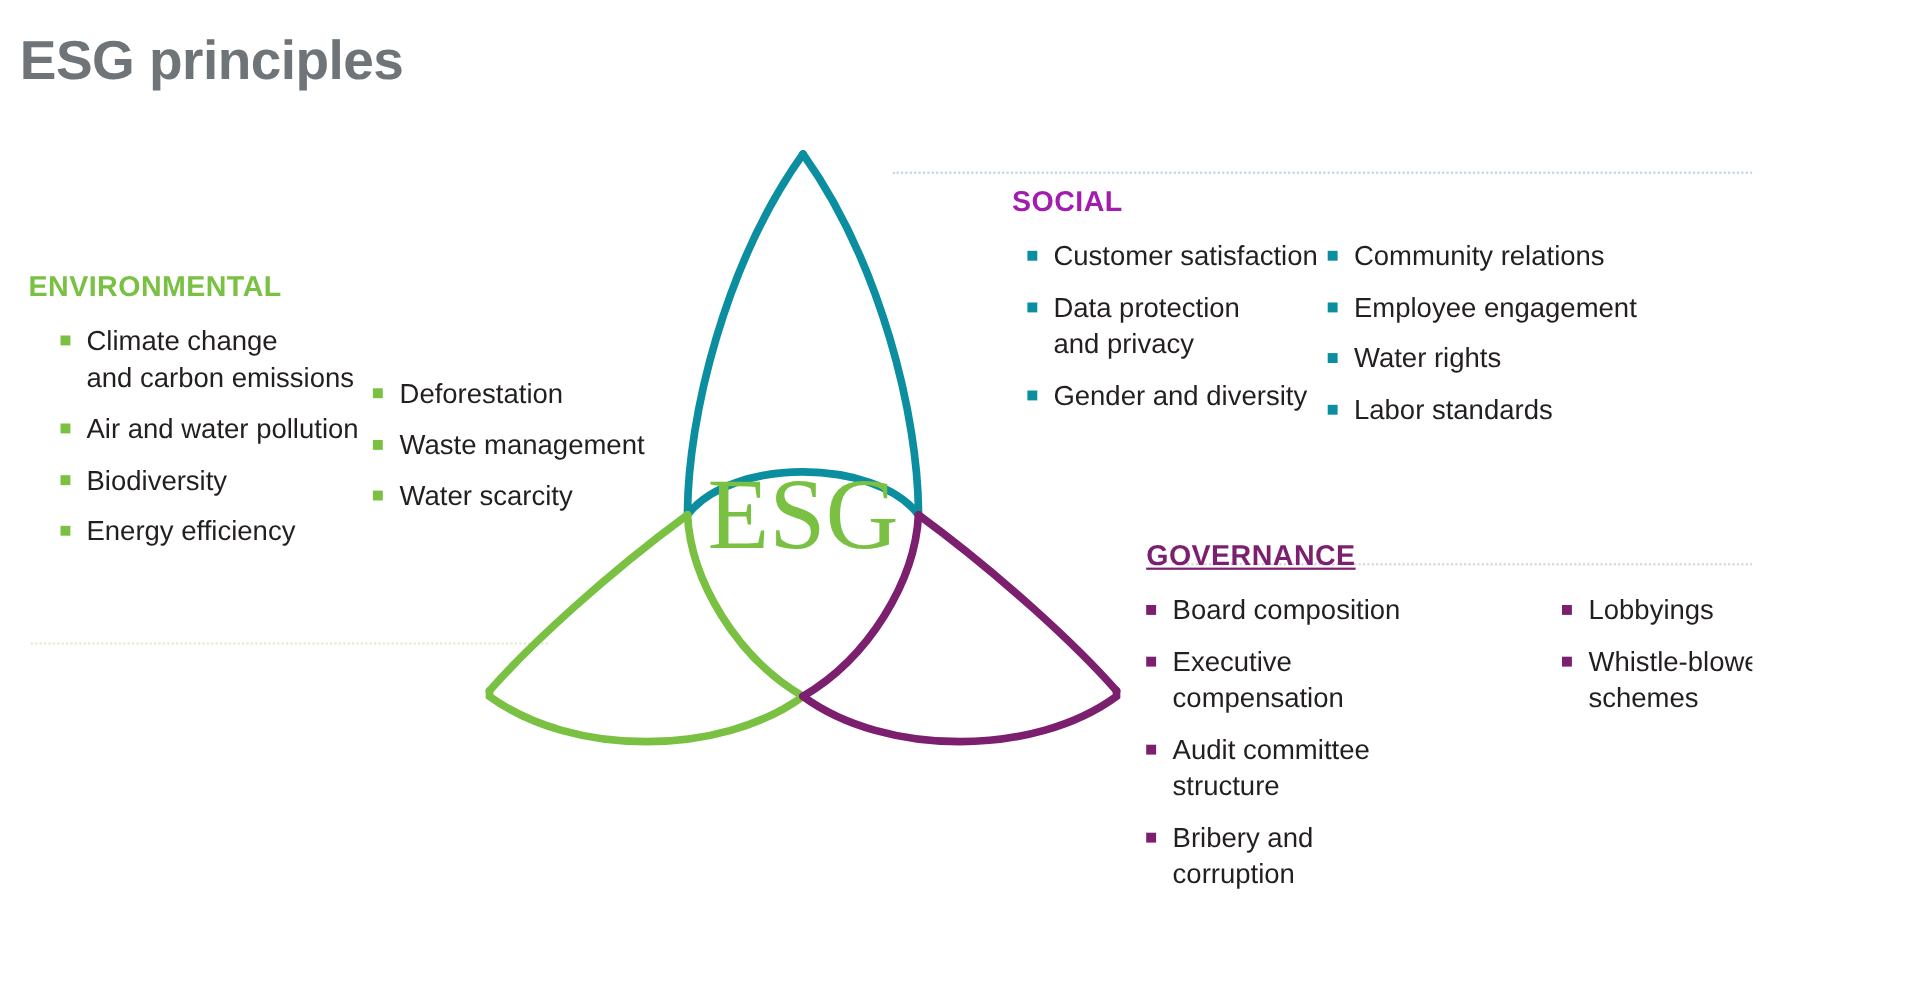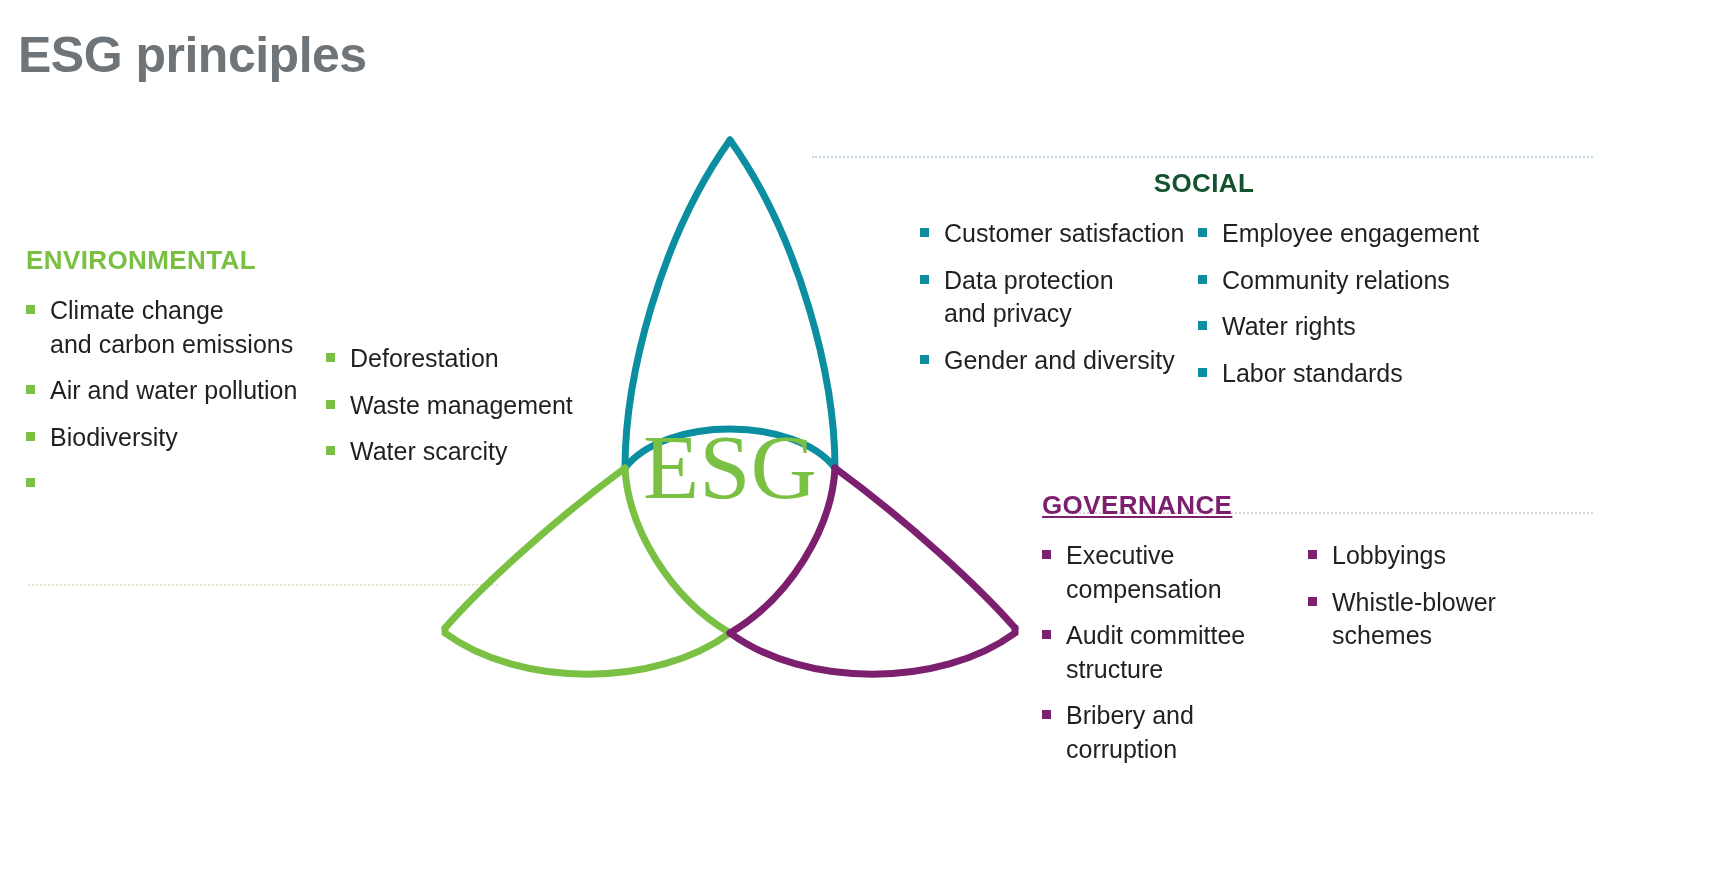--- a/index.html
+++ b/index.html
@@ -87,20 +87,21 @@
     margin: 0 0 18px 0;
     white-space: nowrap;
   }
   .cols {
     display: flex;
     align-items: flex-start;
   }
   .col {
     display: flex;
     flex-direction: column;
+    align-items: flex-end;
   }
   ul.items {
     list-style: none;
     margin: 0;
     padding: 0;
   }
   ul.items li {
     display: flex;
     align-items: flex-start;
     margin-bottom: 13px;
@@ -121,21 +122,21 @@
 
   
   #cat-environmental { left: 26px; top: 245px; }
   #cat-environmental .cat-heading { color: #7ac143; }
   #cat-environmental .bullet { background: #7ac143; }
   #cat-environmental .col-a { width: 300px; }
   #cat-environmental .col-b { width: 260px; padding-top: 48px; }
 
   
   #cat-social { left: 920px; top: 168px; }
-  #cat-social .cat-heading { color: #14532d; text-align: center; }
+  #cat-social .cat-heading { color: #a21caf; }
   #cat-social .bullet { background: #0b8ea0; }
   #cat-social .col-a { width: 278px; }
   #cat-social .col-b { width: 290px; }
 
   
   #cat-governance { left: 1042px; top: 490px; }
   #cat-governance .cat-heading { color: #7b1f6e; text-decoration: underline; }
   #cat-governance .bullet { background: #7b1f6e; }
   #cat-governance .col-a { width: 266px; }
   #cat-governance .col-b { width: 300px; }
@@ -185,20 +186,21 @@
           <li>
               <span class="bullet"></span>
               <span class="txt">Air and water pollution</span>
             </li>
           <li>
               <span class="bullet"></span>
               <span class="txt">Biodiversity</span>
             </li>
           <li>
               <span class="bullet"></span>
+              <span class="txt">Energy efficiency</span>
             </li>
         </ul>
       </div>
       <div class="col col-b">
         <ul class="items">
           <li>
               <span class="bullet"></span>
               <span class="txt">Deforestation</span>
             </li>
           <li>
@@ -231,25 +233,25 @@
           <li>
               <span class="bullet"></span>
               <span class="txt">Gender and diversity</span>
             </li>
         </ul>
       </div>
       <div class="col col-b">
         <ul class="items">
           <li>
               <span class="bullet"></span>
+              <span class="txt">Community relations</span>
+            </li>
+          <li>
+              <span class="bullet"></span>
               <span class="txt">Employee engagement</span>
-            </li>
-          <li>
-              <span class="bullet"></span>
-              <span class="txt">Community relations</span>
             </li>
           <li>
               <span class="bullet"></span>
               <span class="txt">Water rights</span>
             </li>
           <li>
               <span class="bullet"></span>
               <span class="txt">Labor standards</span>
             </li>
         </ul>
@@ -257,20 +259,24 @@
     </div>
   </div>
 
   <div class="category" id="cat-governance">
     <div class="cat-heading">GOVERNANCE</div>
     <div class="cols">
       <div class="col col-a">
         <ul class="items">
           <li>
               <span class="bullet"></span>
+              <span class="txt">Board composition</span>
+            </li>
+          <li>
+              <span class="bullet"></span>
               <span class="txt">Executive
 compensation</span>
             </li>
           <li>
               <span class="bullet"></span>
               <span class="txt">Audit committee
 structure</span>
             </li>
           <li>
               <span class="bullet"></span>

